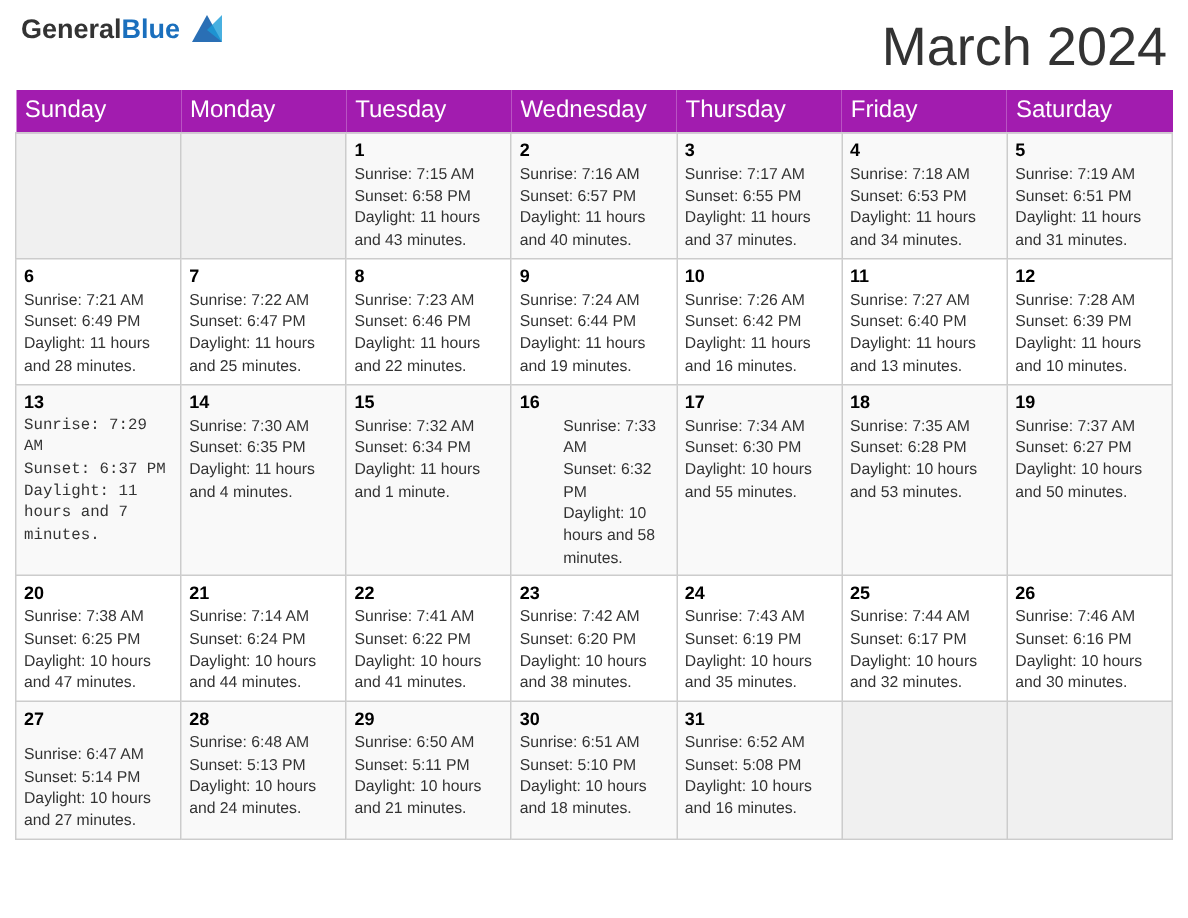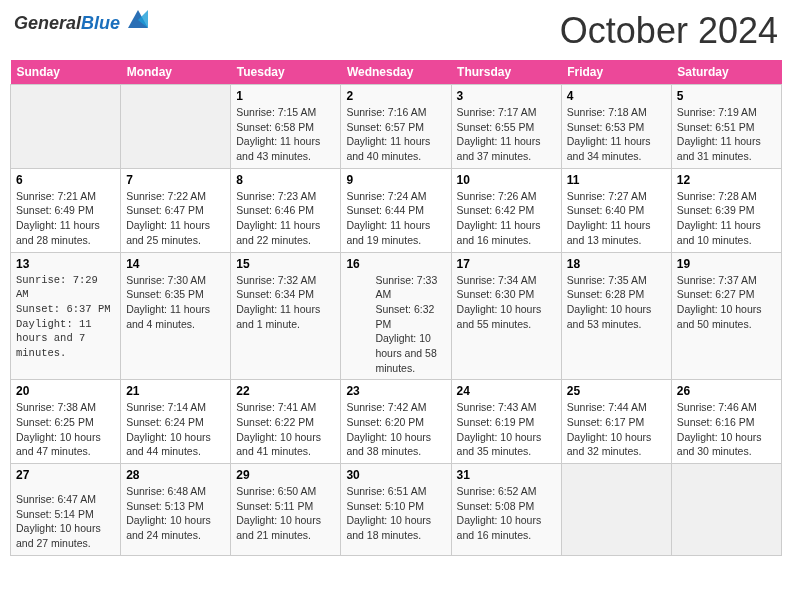--- a/index.html
+++ b/index.html
@@ -12,22 +12,21 @@
     }
     .header {
       display: flex;
       justify-content: space-between;
       align-items: flex-start;
       margin-bottom: 8px;
       padding: 0 4px;
     }
     .logo {
       display: flex;
-      align-items: flex-end;
-      font-style: italic;
+      align-items: flex-start;
     }
     .logo-text {
       display: flex;
       flex-direction: column;
       line-height: 1.1;
     }
     .logo-general {
       font-size: 18px;
       font-weight: bold;
       color: #333;
@@ -55,26 +54,26 @@
       font-size: 16px;
       color: #555;
       font-weight: normal;
     }
     table {
       width: 100%;
       border-collapse: collapse;
       font-size: 11px;
     }
     thead tr th {
-      background-color: #ec4899;
+      background-color: #a21caf;
       color: white;
       text-align: left;
       padding: 5px 6px;
-      font-size: 12px;
-      font-weight: bold;
+      font-size: 16px;
+      font-weight: normal;
     }
     tbody tr td {
       border: 1px solid #ccc;
       vertical-align: top;
       padding: 4px 5px;
       height: 80px;
       width: calc(100% / 7);
     }
     tbody tr td .day-num {
       font-weight: bold;
@@ -106,21 +105,21 @@
       <div>
         <span class="logo-general">General</span><span class="logo-blue">Blue</span>
       </div>
     </div>
     <svg class="logo-icon" viewBox="0 0 28 28">
       <polygon points="4,22 14,4 24,22" fill="#2a6fb5"></polygon>
       <polygon points="14,14 24,4 24,22" fill="#1a9cd8" opacity="0.8"></polygon>
     </svg>
   </div>
   <div class="title-area">
-    <div class="title-month">October 2024</div>
+    <div class="title-month">March 2024</div>
   </div>
 </div>
 
 <table>
   <thead>
     <tr>
     <th>Sunday</th>
         <th>Monday</th>
         <th>Tuesday</th>
         <th>Wednesday</th>

